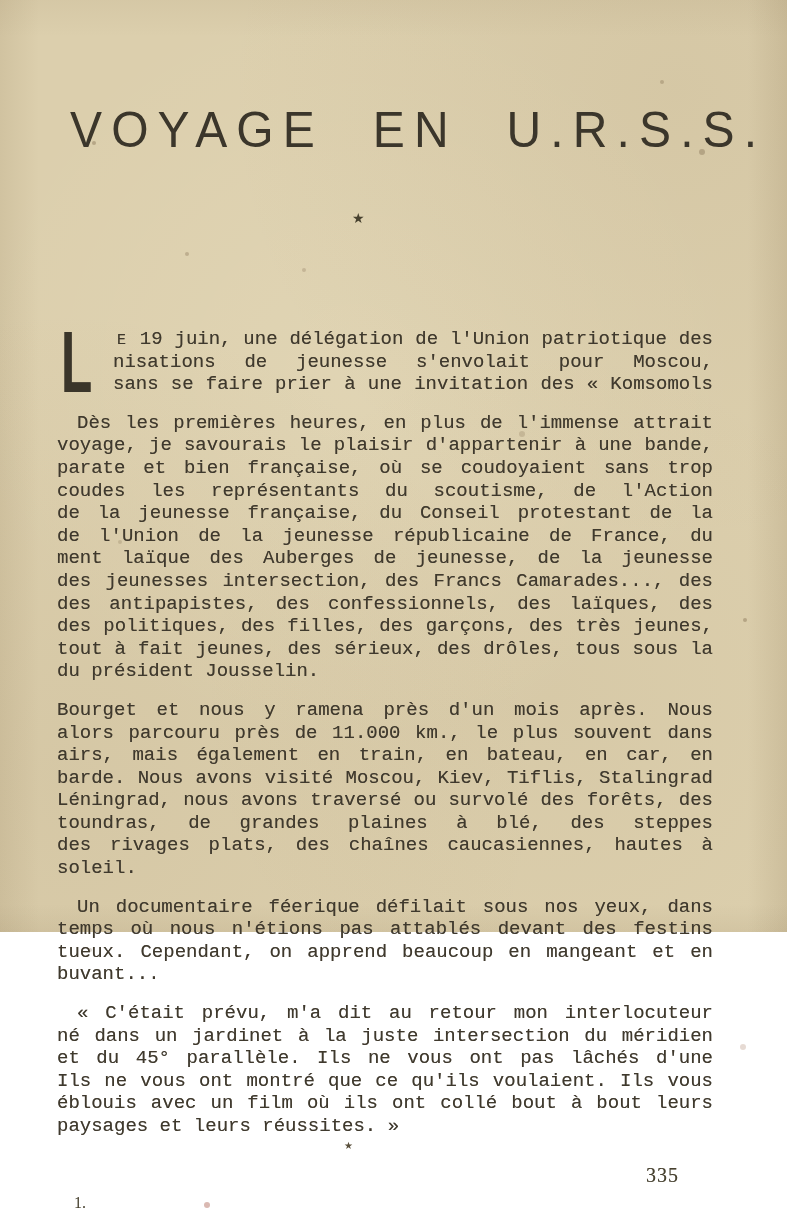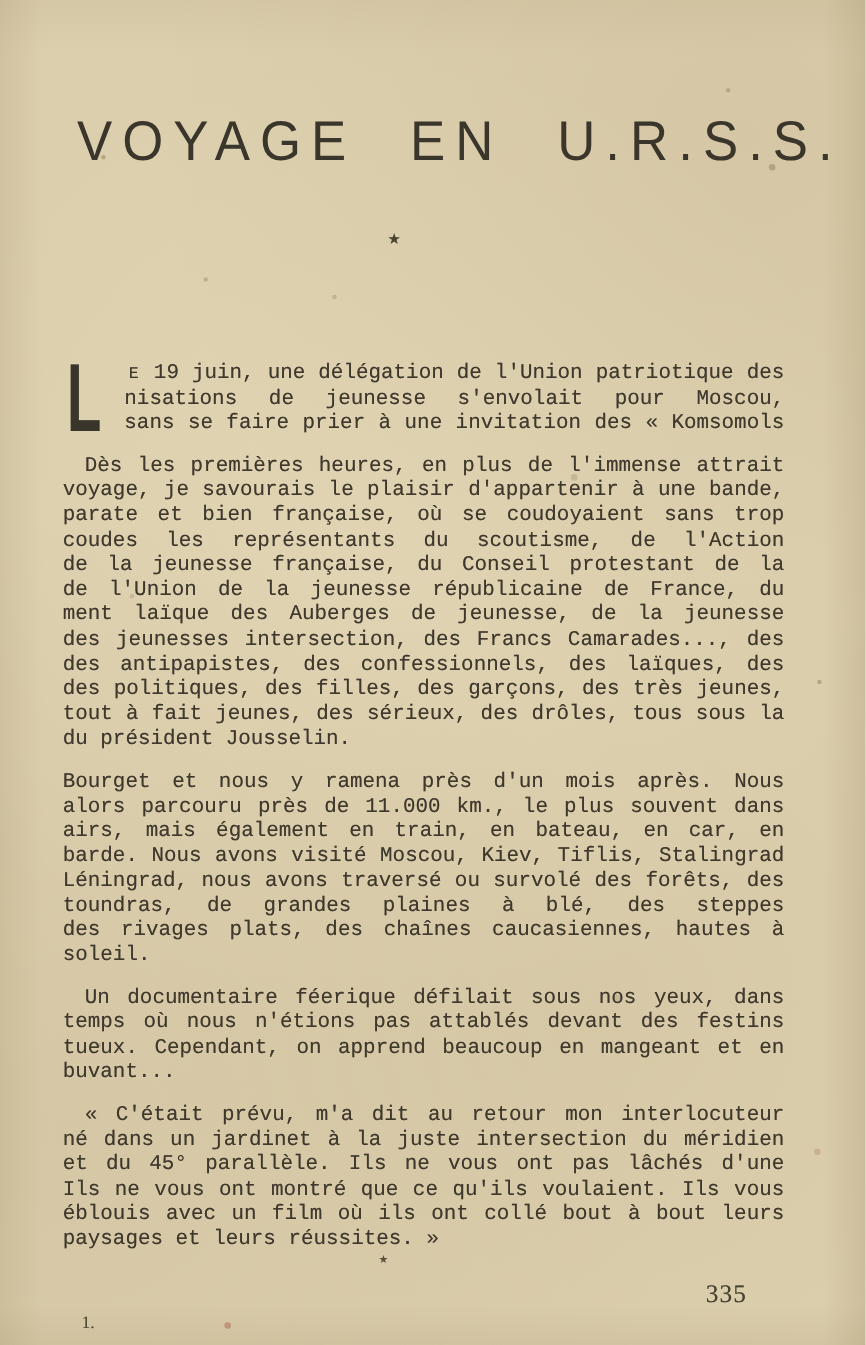--- a/index.html
+++ b/index.html
@@ -1,19 +1,19 @@
 <!DOCTYPE html>
 <html><head>
 <meta charset="utf-8">
 <style>
   html,body{margin:0;padding:0;}
   body{width:787px;height:1223px;overflow:hidden;}
   .page{
     position:relative;
-    width:787px;height:1223px;
+    width:787px;height:932px;
     background:
       radial-gradient(circle at 86% 10%, rgba(125,98,60,.07), transparent 42%),
       radial-gradient(circle at 8% 84%, rgba(125,98,60,.07), transparent 45%),
       radial-gradient(circle at 45% 40%, rgba(255,250,228,.12), transparent 55%),
       radial-gradient(circle at 70% 75%, rgba(120,92,55,.05), transparent 40%),
       linear-gradient(90deg, rgba(108,84,48,.10), rgba(108,84,48,0) 5%, rgba(108,84,48,0) 95%, rgba(108,84,48,.13)),
       linear-gradient(180deg, rgba(108,84,48,.06), rgba(108,84,48,0) 4%, rgba(108,84,48,0) 97%, rgba(108,84,48,.08)),
       #dccfad;
     color:#3e382c;
   }
@@ -73,21 +73,21 @@
     transform:scaleX(.58);transform-origin:left top;
   }
   .endmark{
     position:absolute;left:344px;top:1140px;
     font-family:"DejaVu Sans",sans-serif;font-size:10px;color:#5a503c;
     filter:blur(.4px);
   }
   .pagenum{
     position:absolute;right:108px;top:1164px;
     font-family:"Liberation Serif","DejaVu Serif",serif;
-    font-size:23px;color:#47412f;letter-spacing:1px;
+    font-size:20px;color:#47412f;letter-spacing:1px;
     text-shadow:0 0 .5px rgba(63,57,45,.5);
   }
   .sig{
     position:absolute;left:74px;top:1194px;
     font-family:"Liberation Serif","DejaVu Serif",serif;
     font-size:16px;color:#47412f;
   }
 </style>
 </head>
 <body>

